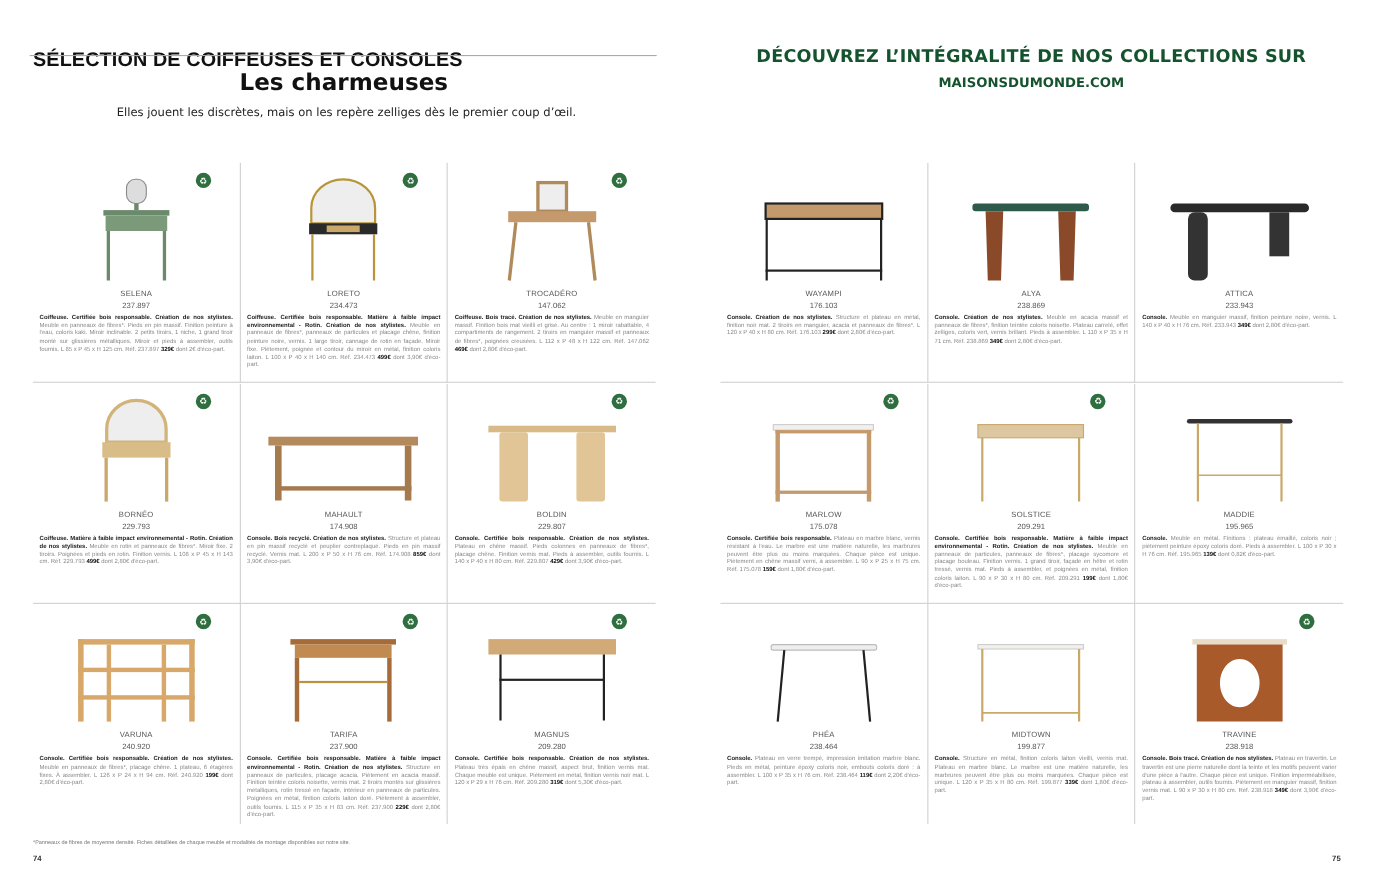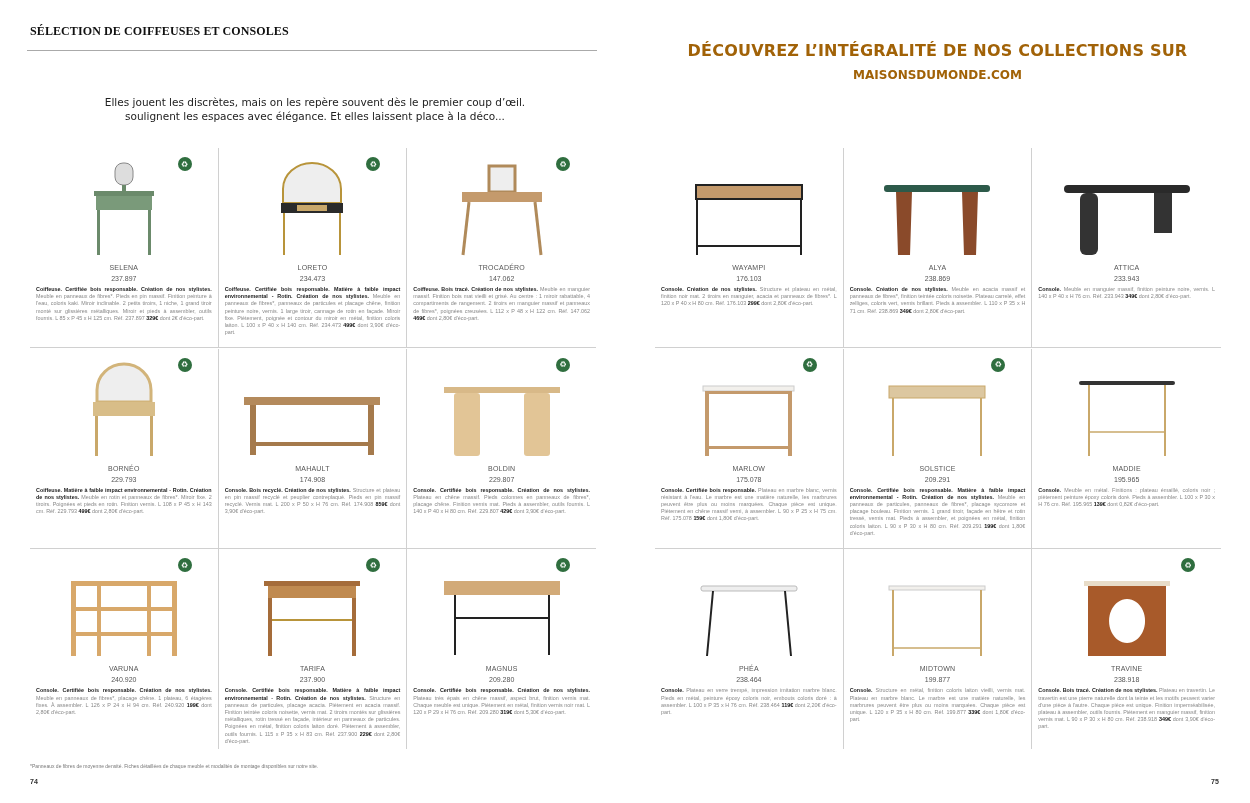--- a/index.html
+++ b/index.html
@@ -1,24 +1,24 @@
 <!DOCTYPE html>
 <html><head>
 <meta charset="utf-8">
 <style>
   * { box-sizing: border-box; margin: 0; padding: 0; }
   body { width: 1250px; height: 803px; background: #fff; font-family: "Liberation Sans", sans-serif; color: #222; position: relative; overflow: hidden; }
   .page { position: absolute; top: 0; height: 803px; }
   .page-left { left: 0; width: 625px; }
   .page-right { left: 625px; width: 625px; }
-  .section-title { position: absolute; left: 30px; top: 24px; font-size: 12px; font-weight: bold; letter-spacing: 0.1px; color: #111; font-family: Liberation Serif, serif; }
+  .section-title { position: absolute; left: 30px; top: 44px; font-size: 18px; font-weight: bold; letter-spacing: 0.1px; color: #111; font-family: Liberation Sans, sans-serif; }
   .section-rule { position: absolute; left: 27px; top: 50px; width: 570px; height: 1px; background: #aaa; }
   .main-title { position: absolute; left: 0; width: 625px; top: 63px; text-align: center; font-size: 21px; font-weight: bold; color: #111; font-family: "DejaVu Sans", sans-serif; }
   .intro { position: absolute; left: 80px; width: 470px; top: 95px; text-align: center; font-size: 10.5px; line-height: 14px; color: #222; font-family: "DejaVu Sans", sans-serif; }
-  .promo { position: absolute; left: 0; width: 625px; top: 41px; text-align: center; font-family: "DejaVu Sans", sans-serif; font-weight: bold; color: #a16207; }
+  .promo { position: absolute; left: 0; width: 625px; top: 41px; text-align: center; font-family: "DejaVu Sans", sans-serif; font-weight: bold; color: #14532d; }
   .promo .l1 { font-size: 16px; letter-spacing: 0.2px; }
   .promo .l2 { font-size: 12px; margin-top: 8px; }
   .grid { position: absolute; display: grid; grid-template-columns: repeat(3, 1fr); }
   .grid-left { left: 30px; top: 148px; width: 566px; height: 602px; }
   .grid-right { left: 30px; top: 148px; width: 566px; height: 602px; }
   .cell { position: relative; height: 200px; padding: 0 6px; border-right: 1px solid #d0d0d0; border-bottom: 1px solid #d0d0d0; }
   .cell:nth-child(3n) { border-right: none; }
   .cell.last-row { border-bottom: none; }
   .eco { position: absolute; top: 9px; right: 26px; width: 14px; height: 14px; border-radius: 50%; background: #2f6e3f; display: flex; align-items: center; justify-content: center; color: #fff; font-size: 8px; }
   .img { position: relative; height: 104px; margin-top: 4px; display: flex; justify-content: center; align-items: flex-end; }
@@ -30,23 +30,23 @@
   .footnote { position: absolute; left: 30px; top: 763px; font-size: 5px; color: #777; }
   .pagenum { position: absolute; top: 778px; font-size: 7px; font-weight: bold; color: #333; }
   svg { display: block; }
 </style>
 </head>
 <body>
 
 <div class="page page-left">
   <div class="section-title">SÉLECTION DE COIFFEUSES ET CONSOLES</div>
   <div class="section-rule"></div>
+  <div class="main-title">Les charmeuses</div>
   <div class="intro">
-    <div>Elles jouent les discrètes, mais on les repère souvent dès le premier coup d’œil.</div>
-    <div>soulignent les espaces avec élégance. Et elles laissent place à la déco...</div>
+    <div>Elles jouent les discrètes, mais on les repère zelliges dès le premier coup d’œil.</div>
   </div>
 
   <div class="grid grid-left">
 
     <div class="cell">
       <div class="eco">♻</div>
       <div class="img">
         <svg width="70" height="95" viewBox="0 0 70 95">
             <rect x="26" y="2" width="18" height="22" rx="8" fill="#ddd" stroke="#888"></rect>
             <rect x="33" y="24" width="4" height="6" fill="#6b8a6b"></rect>

